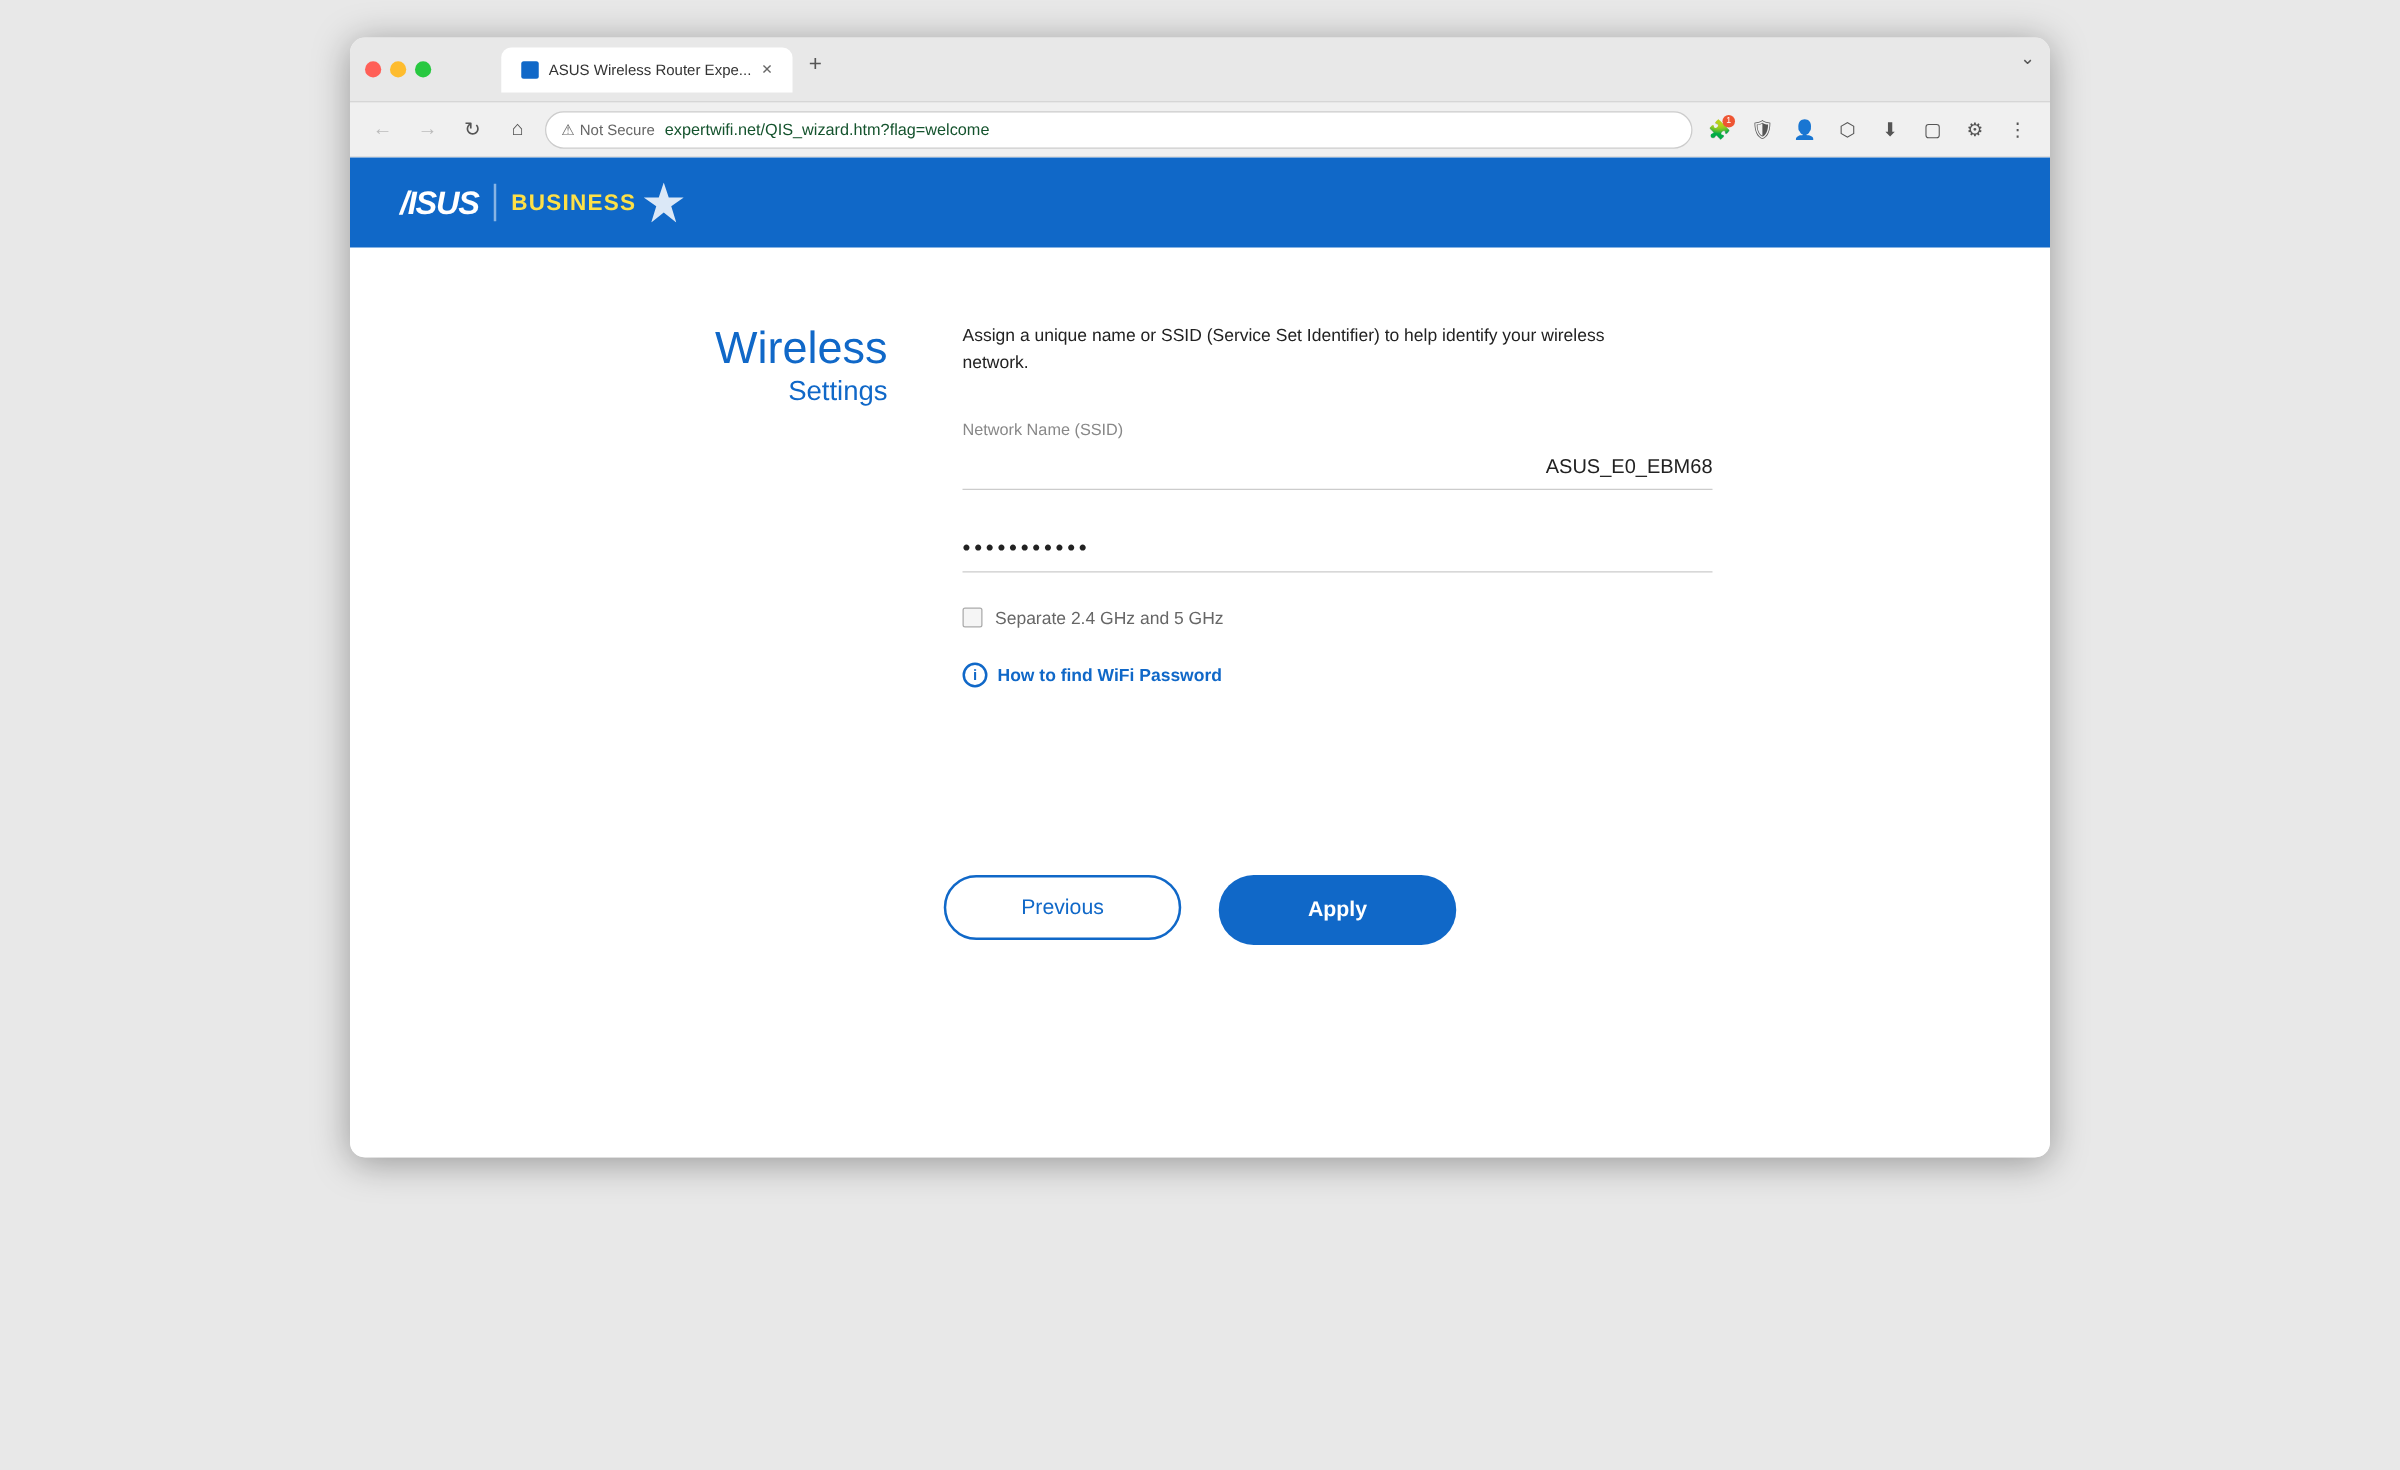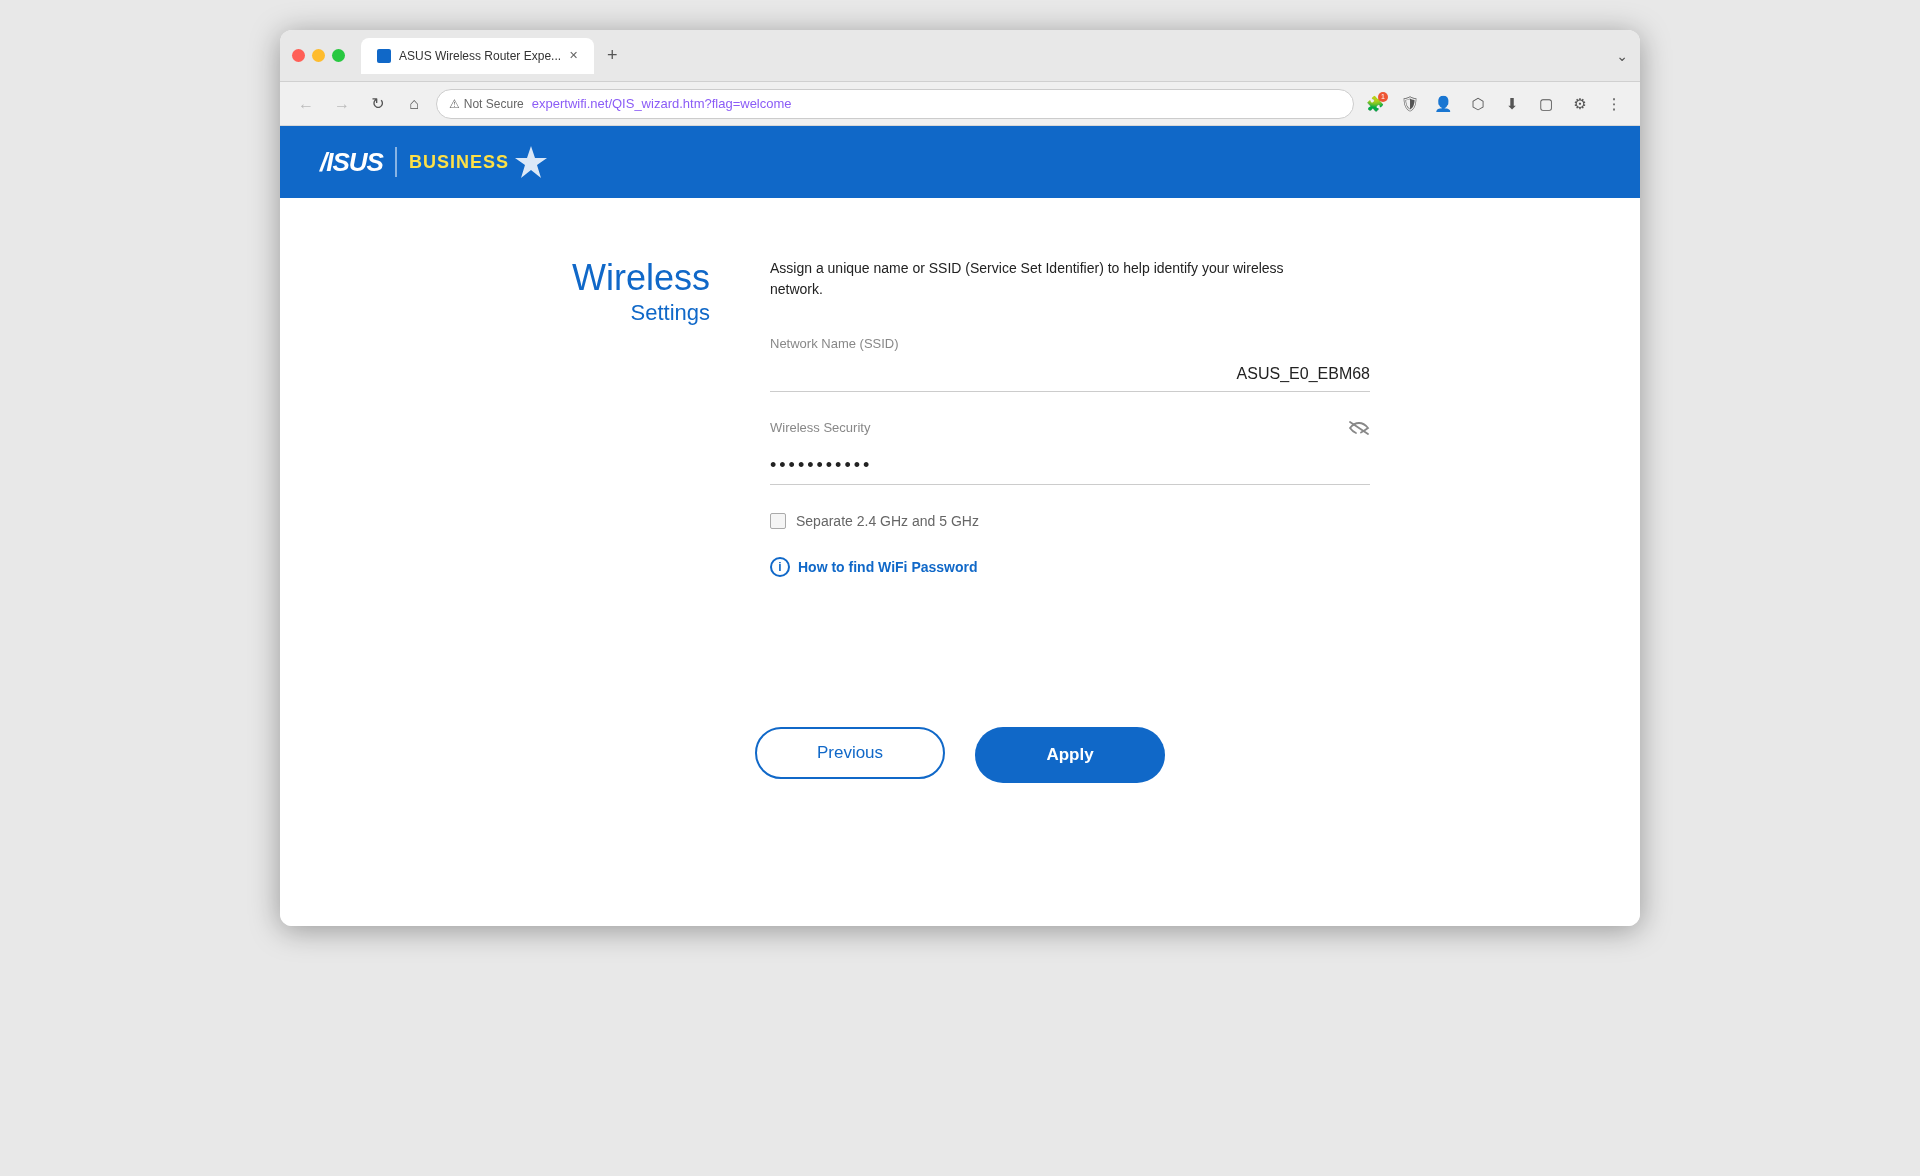--- a/index.html
+++ b/index.html
@@ -40,23 +40,23 @@
       width: 13px;
       height: 13px;
       border-radius: 50%;
     }
     .tl-red { background: #ff5f57; }
     .tl-yellow { background: #febc2e; }
     .tl-green { background: #28c840; }
 
     .tab-bar {
       display: flex;
-      align-items: center;
       flex: 1;
       gap: 4px;
+      margin-left: 40px;
     }
     .tab-active {
       background: #ffffff;
       border-radius: 8px 8px 0 0;
       padding: 6px 16px;
       font-size: 12px;
       color: #333;
       display: flex;
       align-items: center;
       gap: 8px;
@@ -131,21 +131,21 @@
       align-items: center;
       gap: 4px;
       color: #666;
       font-size: 12px;
     }
     .warning-icon {
       color: #666;
       font-size: 12px;
     }
     .url-text {
-      color: #8b5cf6;
+      color: #14532d;
       font-size: 13px;
     }
     .toolbar-icons {
       display: flex;
       gap: 6px;
       align-items: center;
     }
     .toolbar-icon {
       width: 28px;
       height: 28px;
@@ -466,30 +466,20 @@
         <div class="wizard-form-col">
           <p class="form-description">Assign a unique name or SSID (Service Set Identifier) to help identify your wireless network.</p>
 
           <div class="form-field">
             <div class="field-label">Network Name (SSID)</div>
             <input class="field-input" type="text" value="ASUS_E0_EBM68" style="">
           </div>
 
           <div class="form-field">
             <div class="security-field-wrapper">
-              <div class="security-label-row">
-                <div class="field-label">Wireless Security</div>
-                <div class="eye-icon">
-                  <svg width="22" height="16" viewBox="0 0 22 16" fill="none" xmlns="http://www.w3.org/2000/svg">
-                    <path d="M2 2L20 14" stroke="#888" stroke-width="1.8" stroke-linecap="round"></path>
-                    <path d="M11 3C6 3 2 8 2 8C2 8 4.5 11.5 8 13" stroke="#888" stroke-width="1.8" stroke-linecap="round" fill="none"></path>
-                    <path d="M13 12.5C16 11 20 8 20 8C20 8 16 3 11 3" stroke="#888" stroke-width="1.8" stroke-linecap="round" fill="none"></path>
-                  </svg>
-                </div>
-              </div>
               <input class="password-input" type="password" value="password123" style="">
             </div>
           </div>
 
           <div class="checkbox-row">
             <div class="checkbox-custom"></div>
             <span class="checkbox-label">Separate 2.4 GHz and 5 GHz</span>
           </div>
 
           <a class="help-link" href="#">

